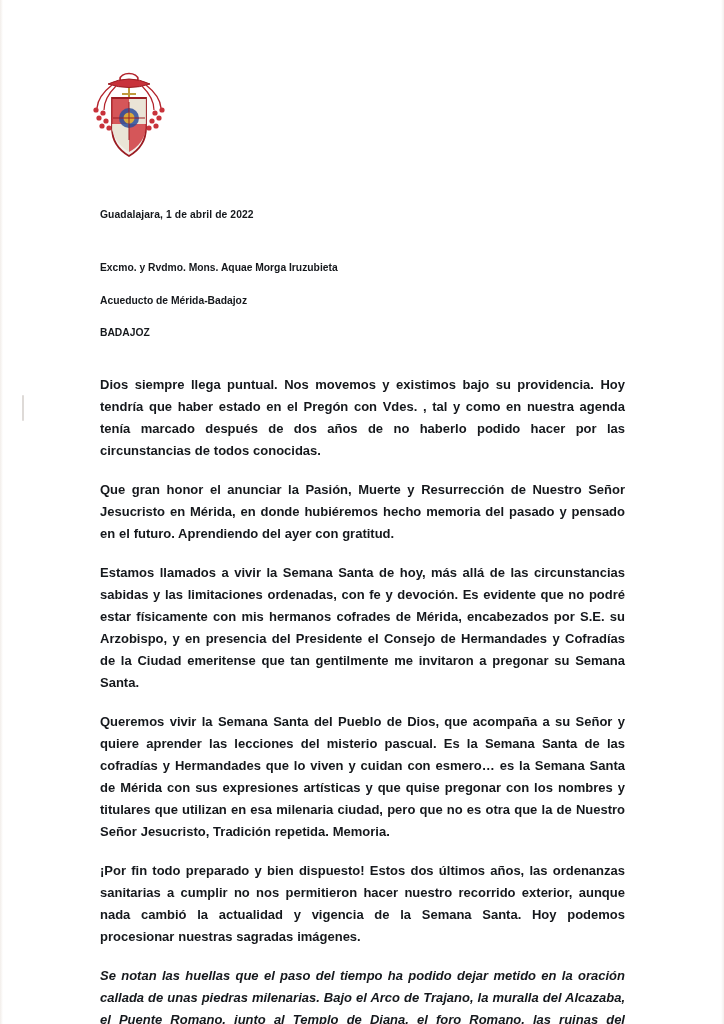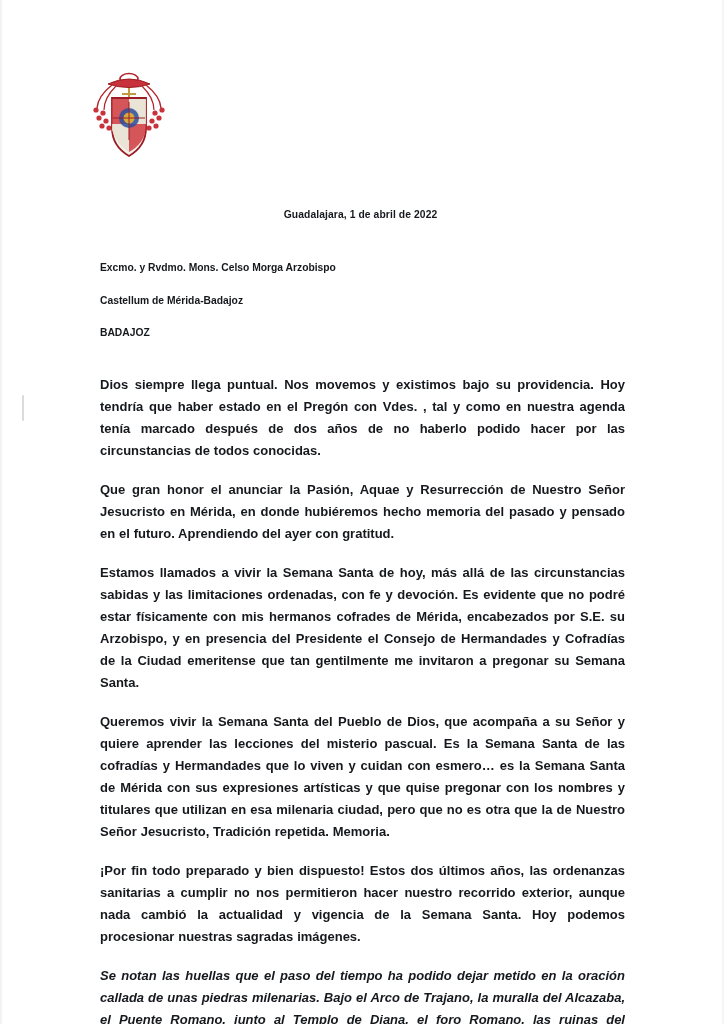--- a/index.html
+++ b/index.html
@@ -57,21 +57,21 @@
   .letter {
     position: absolute;
     left: 100px;
     top: 206px;
     width: 525px;
     font-size: 10.2px;
     line-height: 17.4px;
     color: #15181c;
   }
   .date-line {
-    text-align: center;
+    text-align: left;
     font-weight: bold;
     font-size: 10.3px;
     margin: 0 4px 36px 0;
     letter-spacing: 0.1px;
   }
   .addressee {
     font-weight: bold;
     font-size: 10.3px;
     margin: 0;
   }
@@ -145,29 +145,29 @@
       <line x1="39" y1="52" x2="71" y2="52" stroke="#9b1c22" stroke-width="1"></line>
       <path d="M38 32 H72" stroke="#9b1c22" stroke-width="1.8"></path>
     </svg>
   </div>
 
   <div class="letter">
 
     <div class="date-line">Guadalajara, 1 de abril de 2022</div>
 
     <div class="addressee">
-      <div>Excmo.  y Rvdmo. Mons. Celso Morga Arzobispo</div>
-      <div>Castellum de Mérida-Badajoz</div>
+      <div>Excmo.  y Rvdmo. Mons. Aquae Morga Iruzubieta</div>
+      <div>Acueducto de Mérida-Badajoz</div>
       <div>BADAJOZ</div>
     </div>
 
 
     <div class="paragraphs">
       <p>Dios siempre llega puntual. Nos movemos y existimos bajo su providencia. Hoy tendría que haber estado en el Pregón con Vdes. , tal y como en nuestra agenda tenía marcado después de dos años de no haberlo podido hacer por las circunstancias de todos conocidas.</p>
-      <p>Que gran honor el anunciar la Pasión, Aquae y Resurrección de Nuestro Señor Jesucristo en Mérida, en donde hubiéremos hecho memoria del pasado y pensado en el futuro. Aprendiendo del ayer con gratitud.</p>
+      <p>Que gran honor el anunciar la Pasión, Muerte y Resurrección de Nuestro Señor Jesucristo en Mérida, en donde hubiéremos hecho memoria del pasado y pensado en el futuro. Aprendiendo del ayer con gratitud.</p>
       <p>Estamos llamados a vivir la Semana Santa de hoy, más allá de las circunstancias sabidas y las limitaciones ordenadas, con fe y devoción. Es evidente que no podré estar físicamente con mis hermanos cofrades de Mérida, encabezados por S.E. su Arzobispo, y en presencia del Presidente el Consejo de Hermandades y Cofradías de la Ciudad emeritense que tan gentilmente me invitaron a pregonar su Semana Santa.</p>
       <p>Queremos vivir la Semana Santa del Pueblo de Dios, que acompaña a su Señor y quiere aprender las lecciones del misterio pascual. Es la Semana Santa de las cofradías y Hermandades que lo viven y cuidan con esmero… es la Semana Santa de Mérida con sus expresiones artísticas y que quise pregonar con los nombres y titulares que utilizan en esa milenaria ciudad, pero que no es otra que la de Nuestro Señor Jesucristo, Tradición repetida. Memoria.</p>
       <p>¡Por fin todo preparado y bien dispuesto! Estos dos últimos años, las ordenanzas sanitarias a cumplir no nos permitieron hacer nuestro recorrido exterior, aunque nada cambió la actualidad y vigencia de la Semana Santa. Hoy podemos procesionar nuestras sagradas imágenes.</p>
       <p>Se notan las huellas que el paso del tiempo ha podido dejar metido en la oración callada de unas piedras milenarias. Bajo el Arco de Trajano, la muralla del Alcazaba, el Puente Romano, junto al Templo de Diana, el foro Romano, las ruinas del Castellum Aquae, la Puerta de la Villa, el Acueducto de San Lázaro, la Basílica de Santa Eulalia. Pongan Vdes. Los títulos de sus queridas cofradías y se darán cuenta.</p>
     </div>
 
   </div>
 </div>
 
 </body></html>

